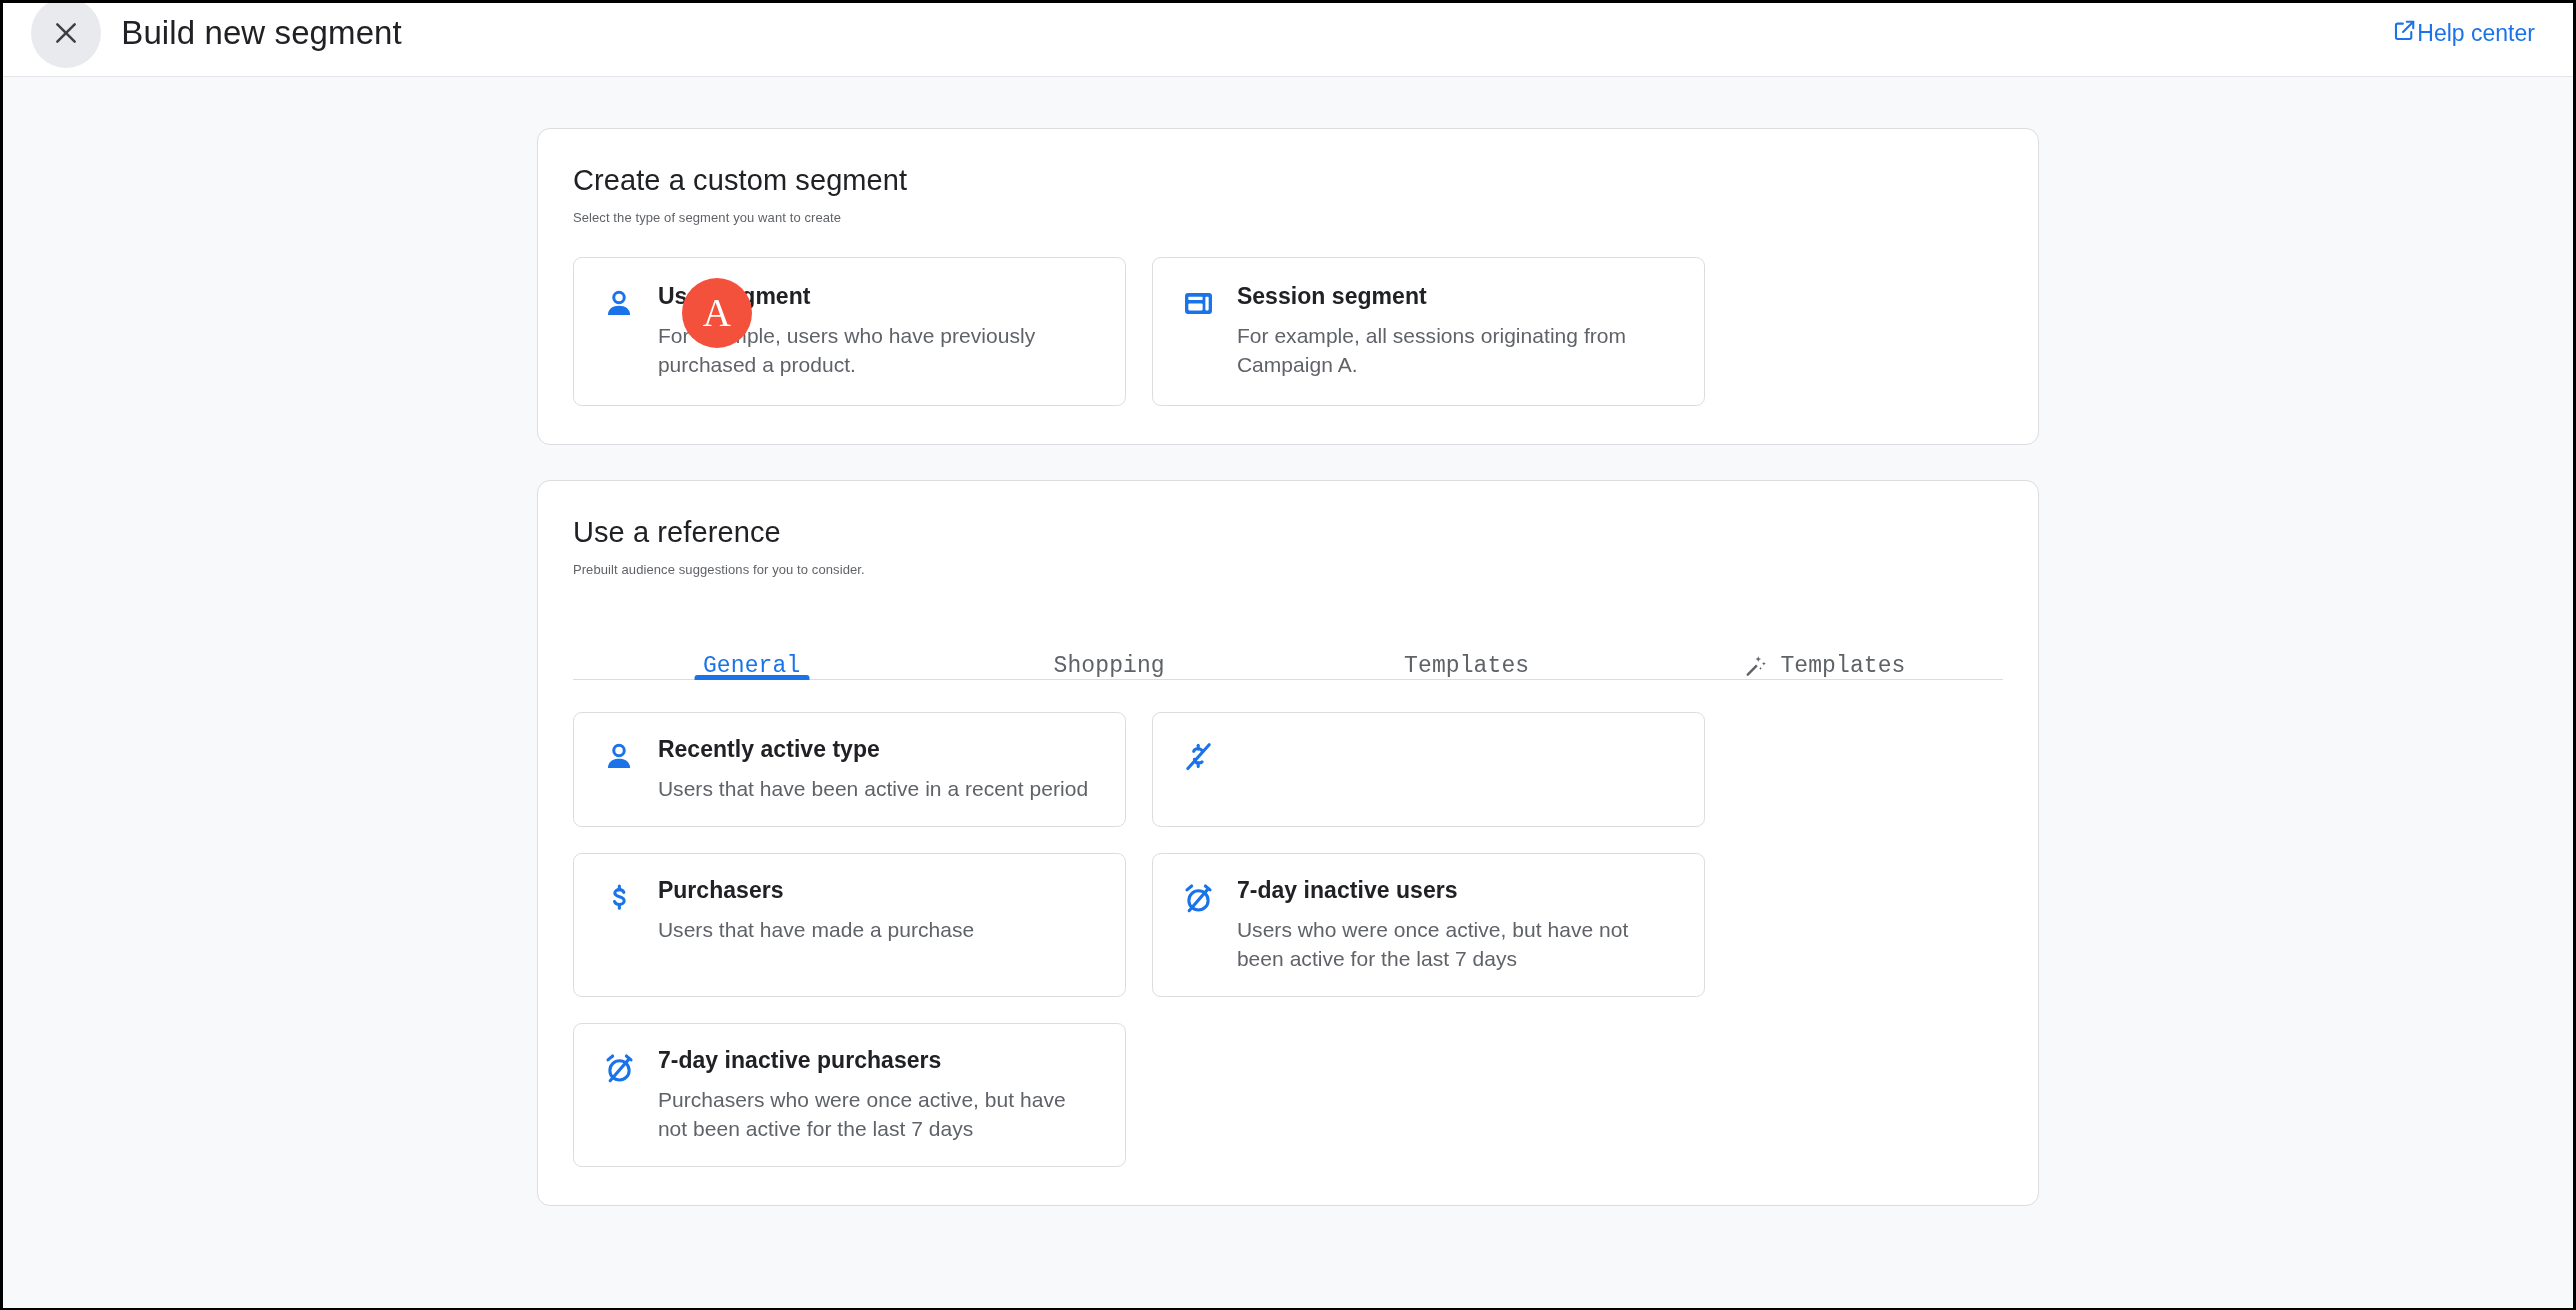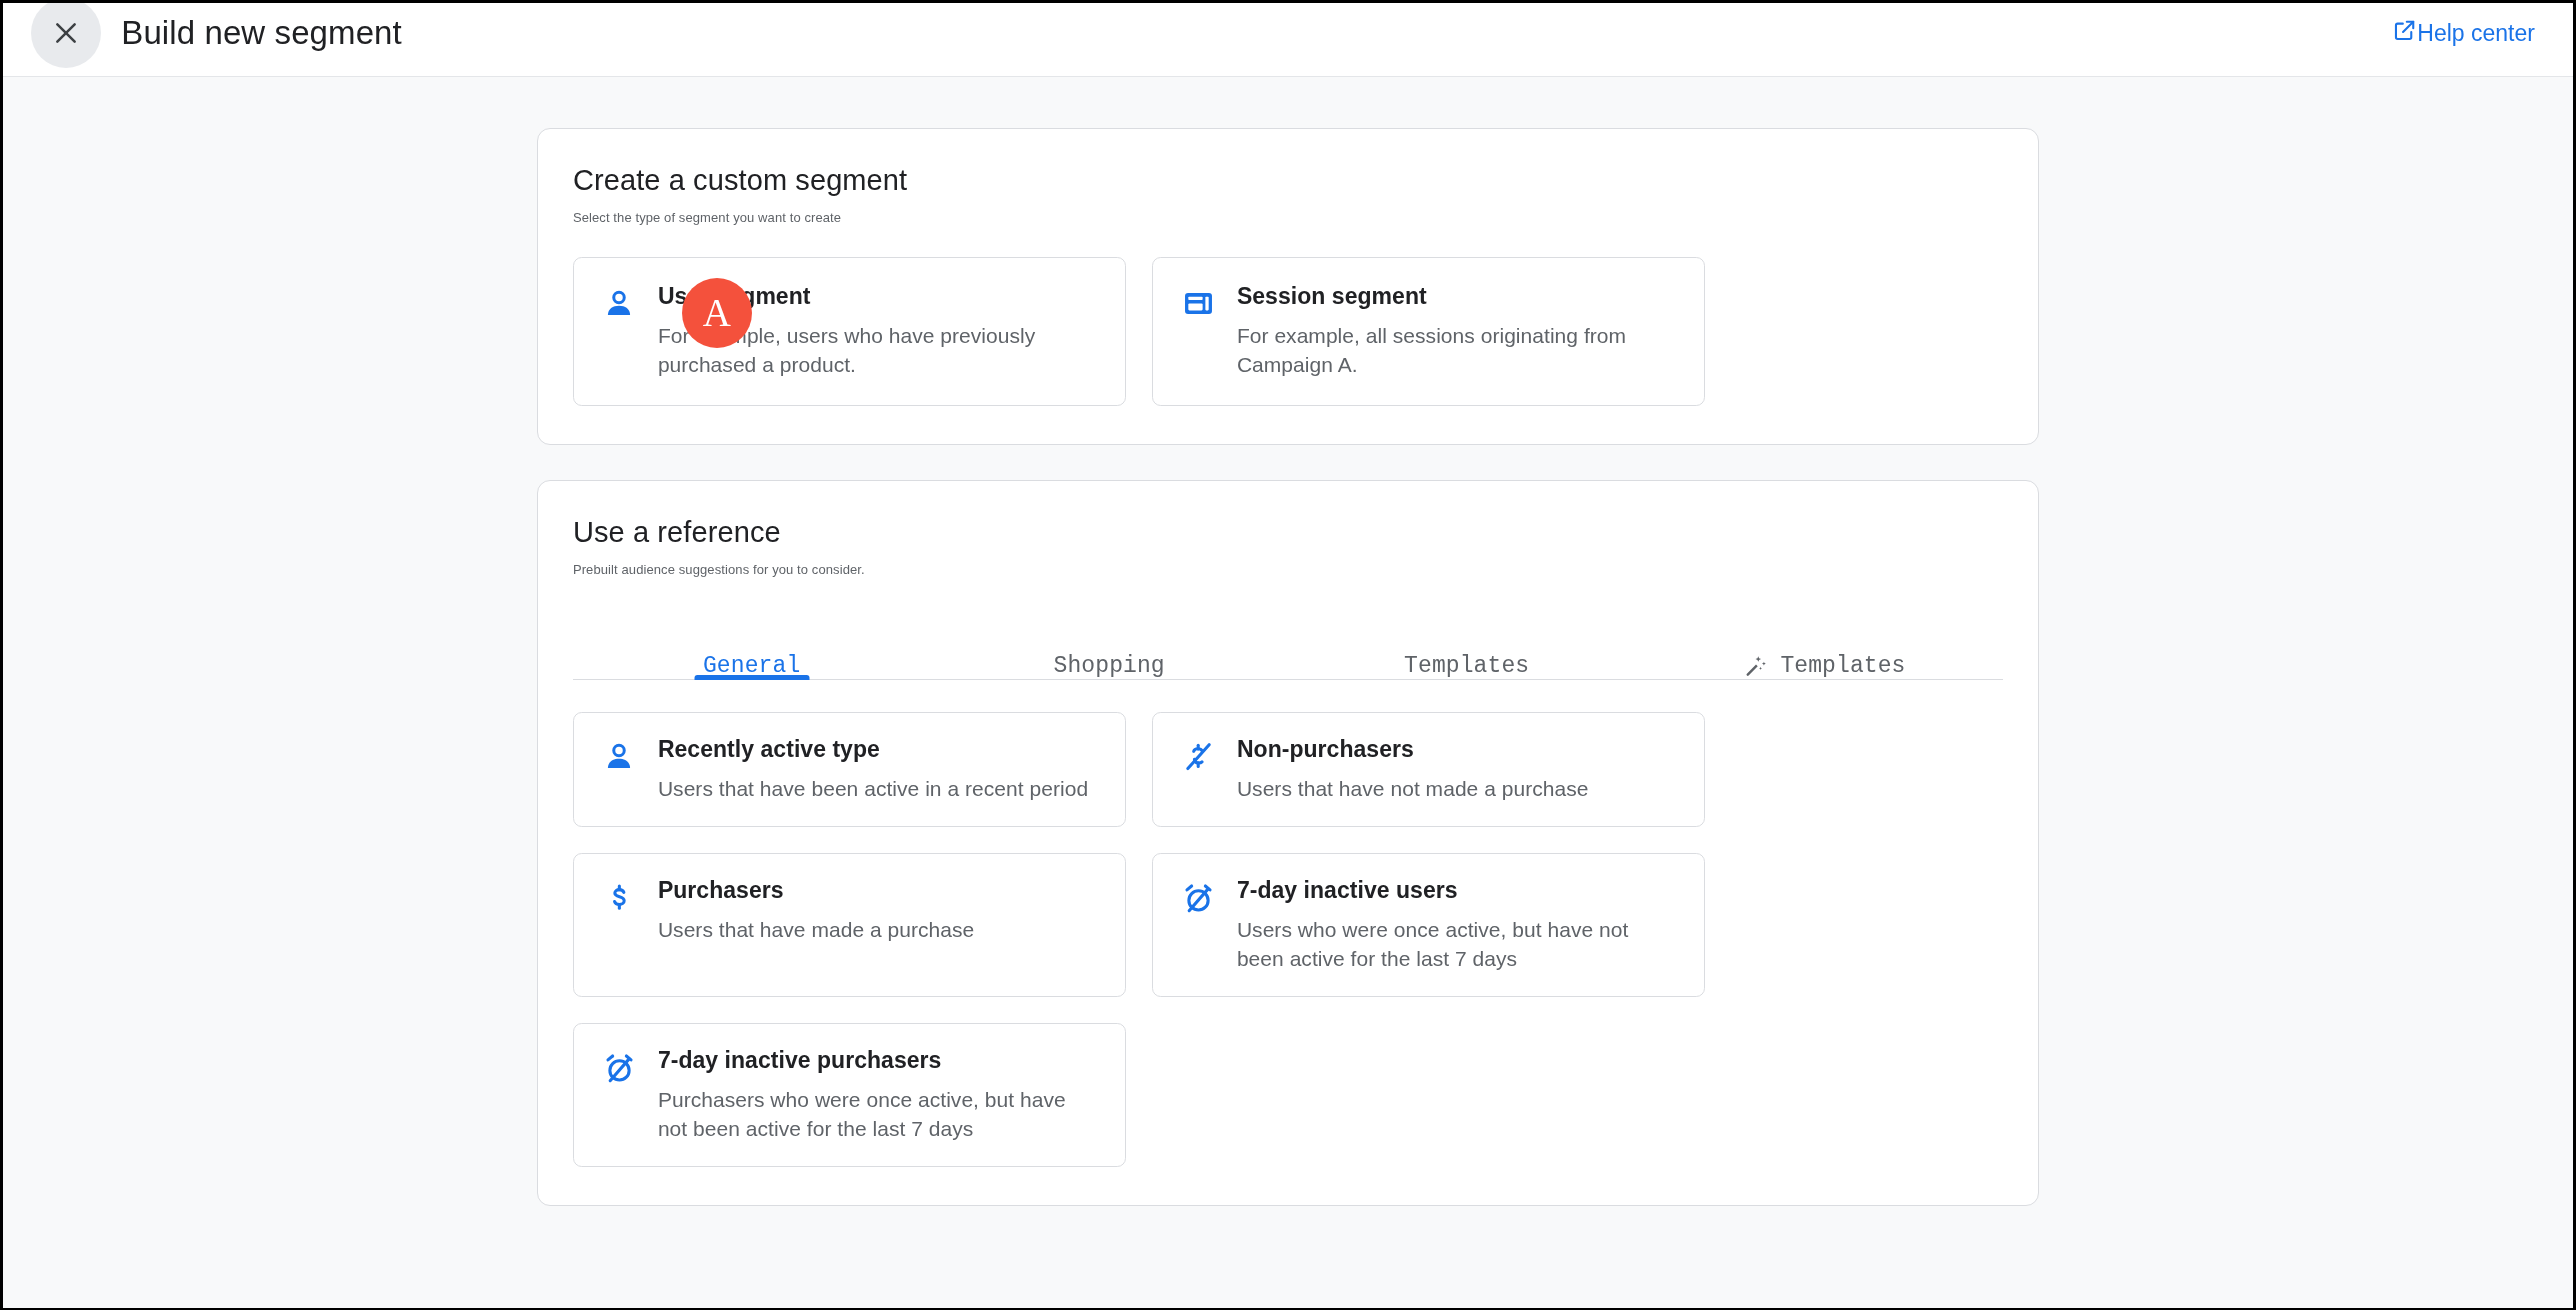--- a/index.html
+++ b/index.html
@@ -297,24 +297,20 @@
         <div class="card ref-card">
           <span class="card-icon">
             <svg width="35" height="35" viewBox="0 0 24 24" fill="none" stroke="#1a73e8" stroke-width="2.1" stroke-linecap="round">
               <path d="M14.6 7.6c-.5-1-1.6-1.6-3-1.6-1.4 0-2.6.7-2.9 1.8"></path>
               <path d="M9.2 13.3c.1 1.4 1.3 2.5 3 2.5.9 0 1.7-.3 2.2-.8"></path>
               <line x1="11.8" y1="3.6" x2="11.8" y2="6.2"></line>
               <line x1="11.8" y1="15.6" x2="11.8" y2="18.2"></line>
               <line x1="4.7" y1="19.6" x2="19.3" y2="3.2"></line>
             </svg>
           </span>
-          <div class="card-body">
-            <div class="card-title">Non-purchasers</div>
-            <div class="card-desc">Users that have not made a purchase</div>
-          </div>
         </div>
 
         <div class="card ref-card">
           <span class="card-icon">
             <svg width="35" height="35" viewBox="0 0 24 24" fill="none" stroke="#1a73e8" stroke-width="2.1" stroke-linecap="round">
               <path d="M15 7.8c-.5-1.2-1.7-1.9-3.1-1.9-1.8 0-3.1 1-3.1 2.4 0 3.3 6.4 1.8 6.4 5.2 0 1.5-1.4 2.6-3.3 2.6-1.6 0-2.9-.8-3.3-2"></path>
               <line x1="11.9" y1="3.4" x2="11.9" y2="6"></line>
               <line x1="11.9" y1="16.1" x2="11.9" y2="18.7"></line>
             </svg>
           </span>

